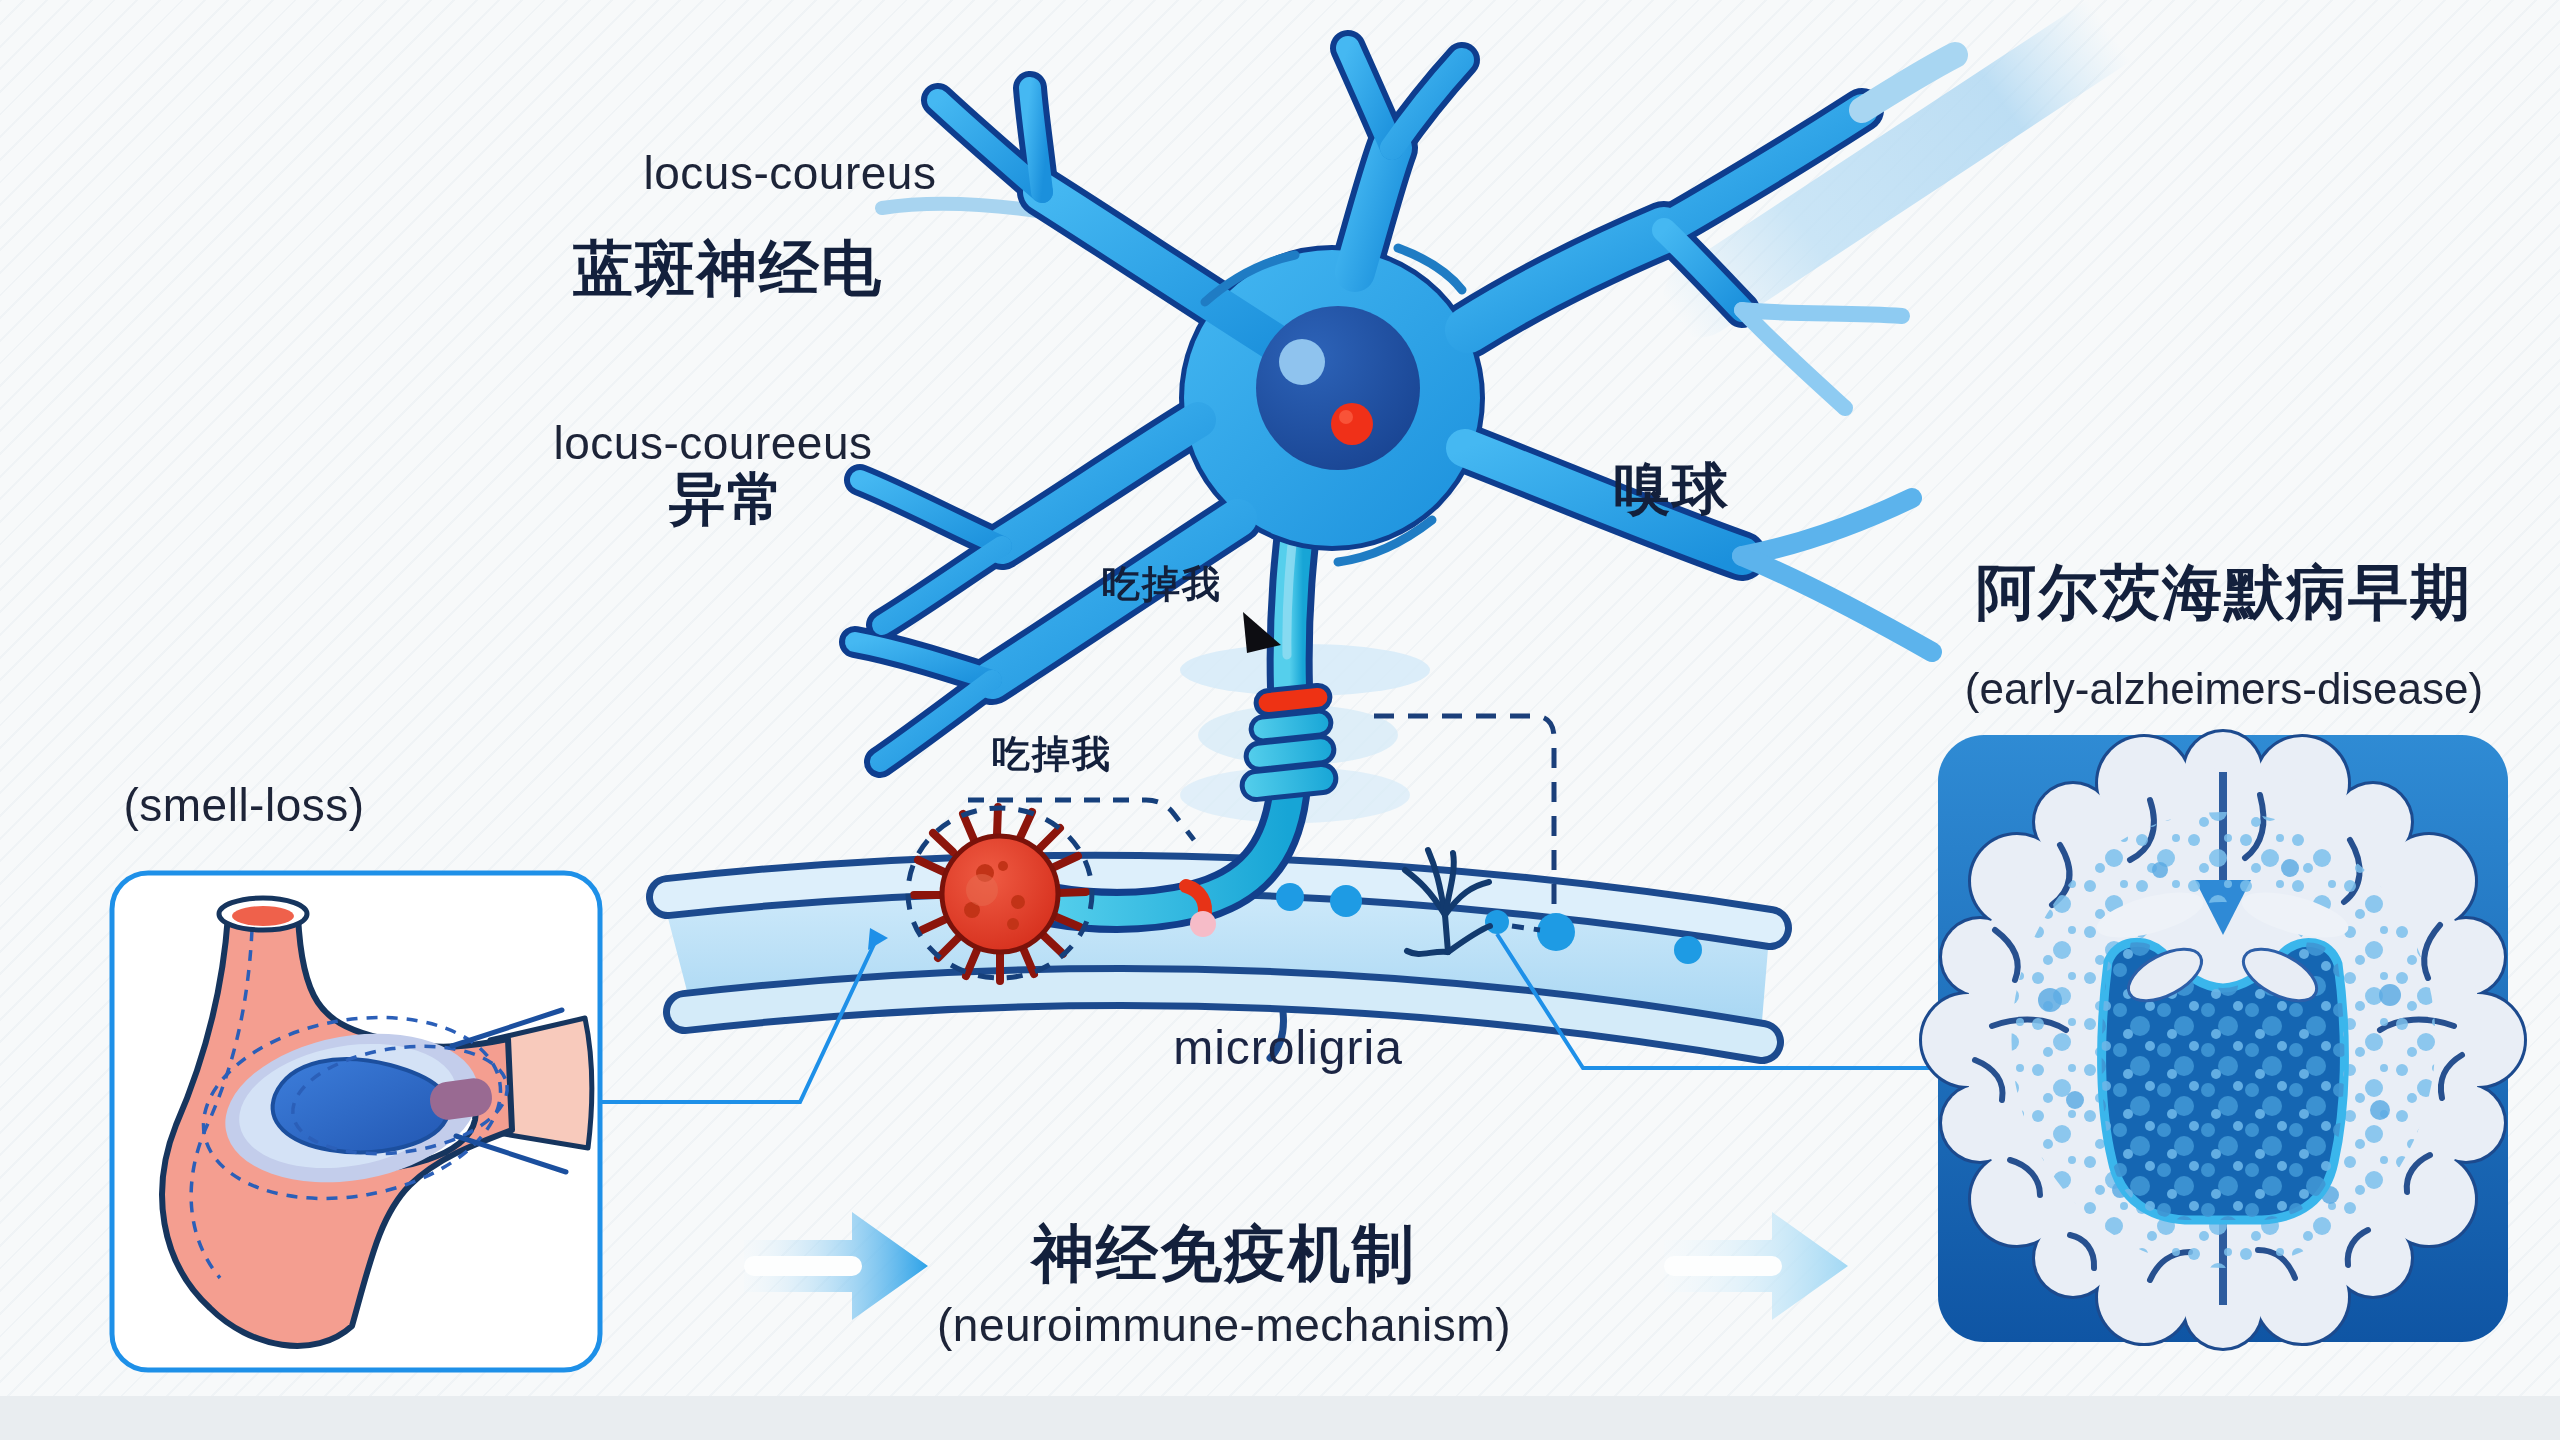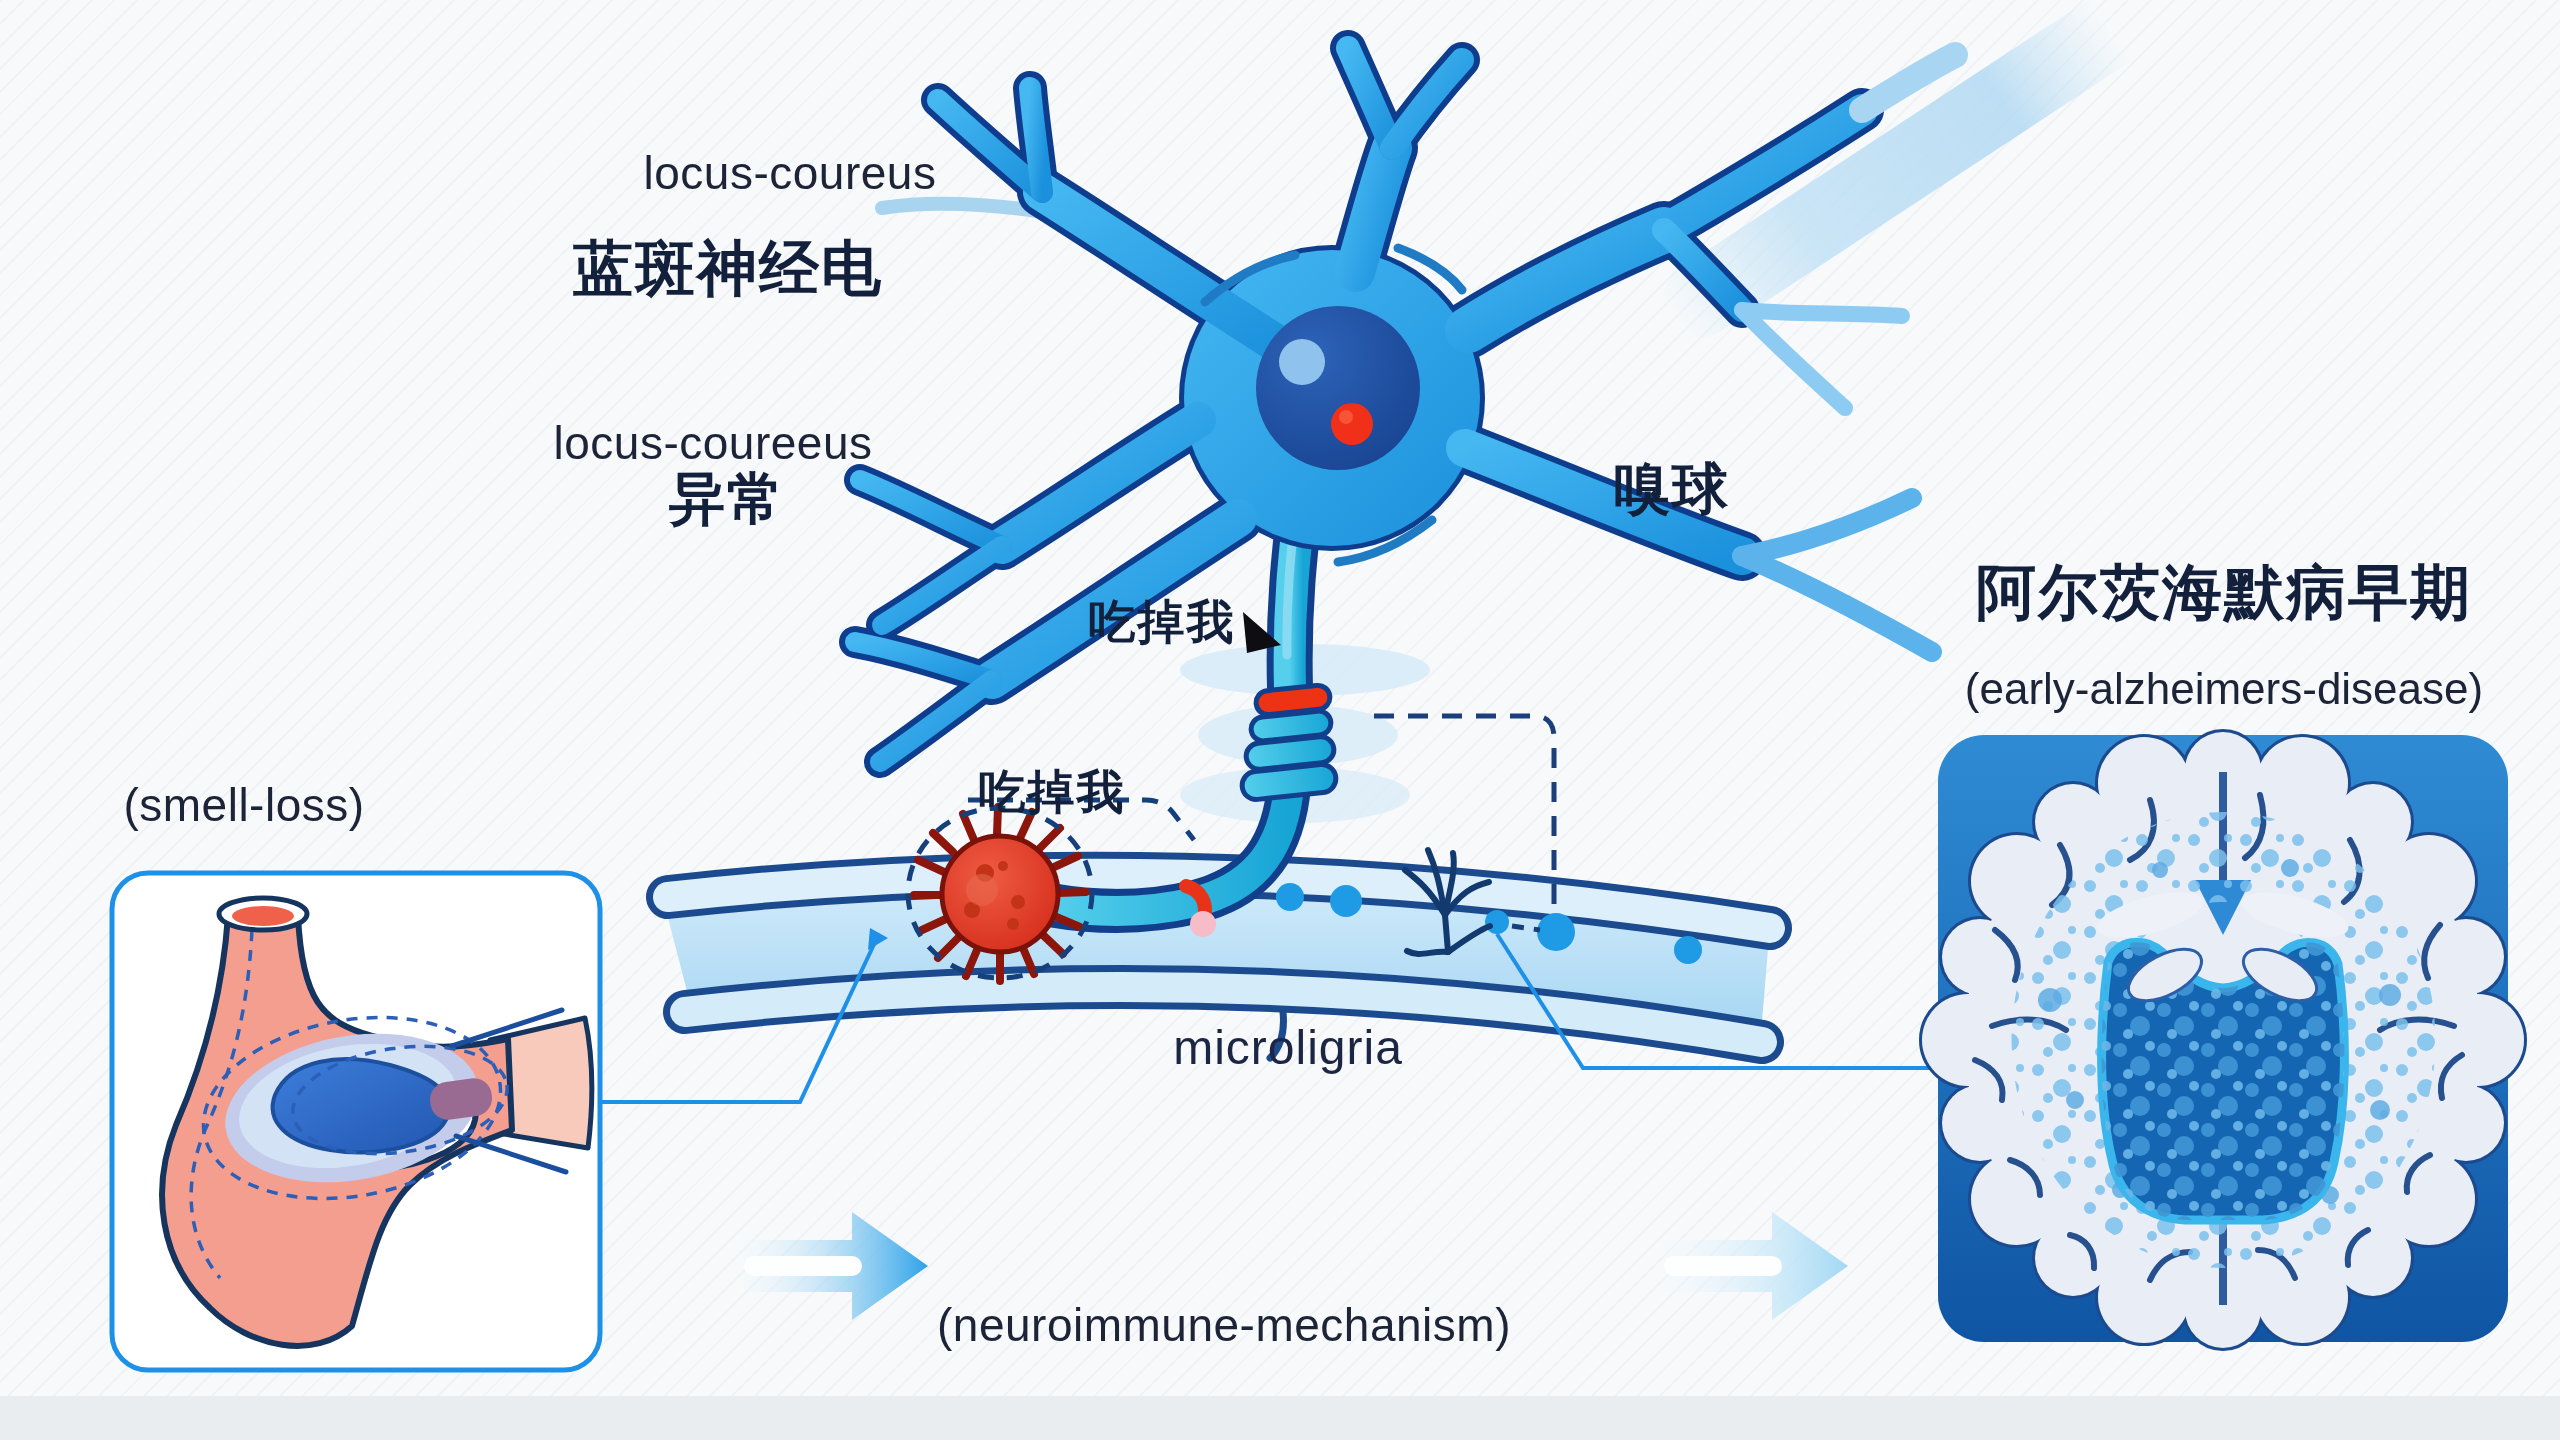--- a/index.html
+++ b/index.html
@@ -12,21 +12,21 @@
     content:"";position:absolute;inset:0;
     background:repeating-linear-gradient(135deg, rgba(213,223,231,.22) 0 2px, transparent 2px 16px);
     pointer-events:none;
   }
   .art{position:absolute;inset:0;width:2560px;height:1440px;}
   .lbl{position:absolute;white-space:nowrap;transform:translateX(-50%);line-height:1.1;z-index:5;}
   .t-en{font-size:46px;color:#1d2438;font-weight:400;letter-spacing:.5px;}
   .t-en-sm{font-size:44px;color:#1d2438;font-weight:400;}
   .t-cjk{font-weight:800;color:#13203c;letter-spacing:2px;}
   .s60{font-size:60px;} .s62{font-size:62px;} .s64{font-size:64px;}
-  .s56{font-size:56px;} .s50{font-size:47px;margin-top:32px;} .s48{font-size:48px;color:#1b2544;font-weight:400;letter-spacing:1px;}
+  .s56{font-size:56px;} .s50{font-size:38px;} .s48{font-size:48px;color:#1b2544;font-weight:400;letter-spacing:1px;}
 </style>
 </head>
 <body>
 
 <div class="stage">
 
 <svg class="art" viewBox="0 0 2560 1440">
   <defs>
     <linearGradient id="gNeuron" x1="0" y1="0" x2="1" y2="1">
       <stop offset="0" stop-color="#45b8f2"></stop>
@@ -387,15 +387,16 @@
 <div class="lbl t-cjk s50" style="left:1162px;top:564px;">吃掉我</div>
 <div class="lbl t-cjk s50" style="left:1052px;top:734px;">吃掉我</div>
 
 <div class="lbl s48" style="left:1288px;top:1022px;">microligria</div>
 
 <div class="lbl t-en" style="left:244px;top:780px;">(smell-loss)</div>
 
 <div class="lbl t-cjk s60" style="left:2224px;top:560px;">阿尔茨海默病早期</div>
 <div class="lbl t-en-sm" style="left:2224px;top:665px;">(early-alzheimers-disease)</div>
 
+<div class="lbl t-cjk s62" style="left:1224px;top:1220px;">神经免疫机制</div>
 <div class="lbl t-en" style="left:1224px;top:1288px;margin-top:12px;">(neuroimmune-mechanism)</div>
 
 </div>
 
 </body></html>

